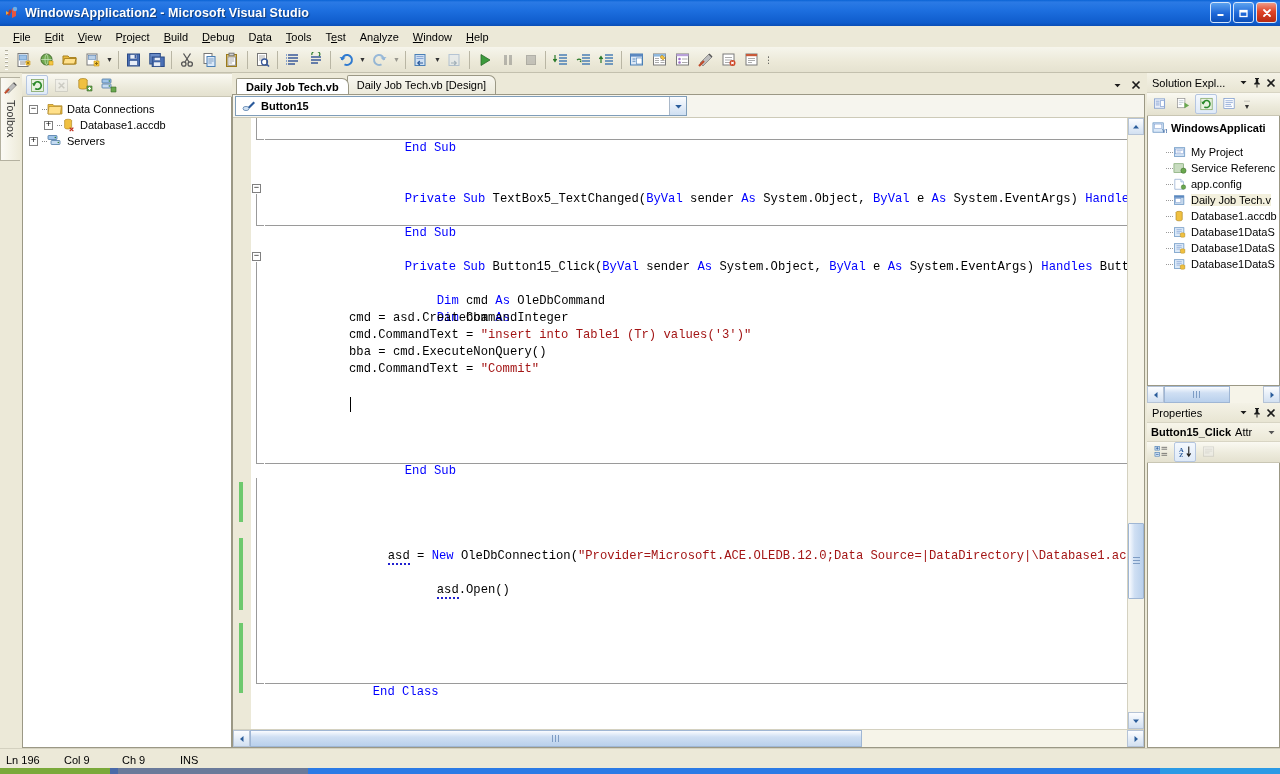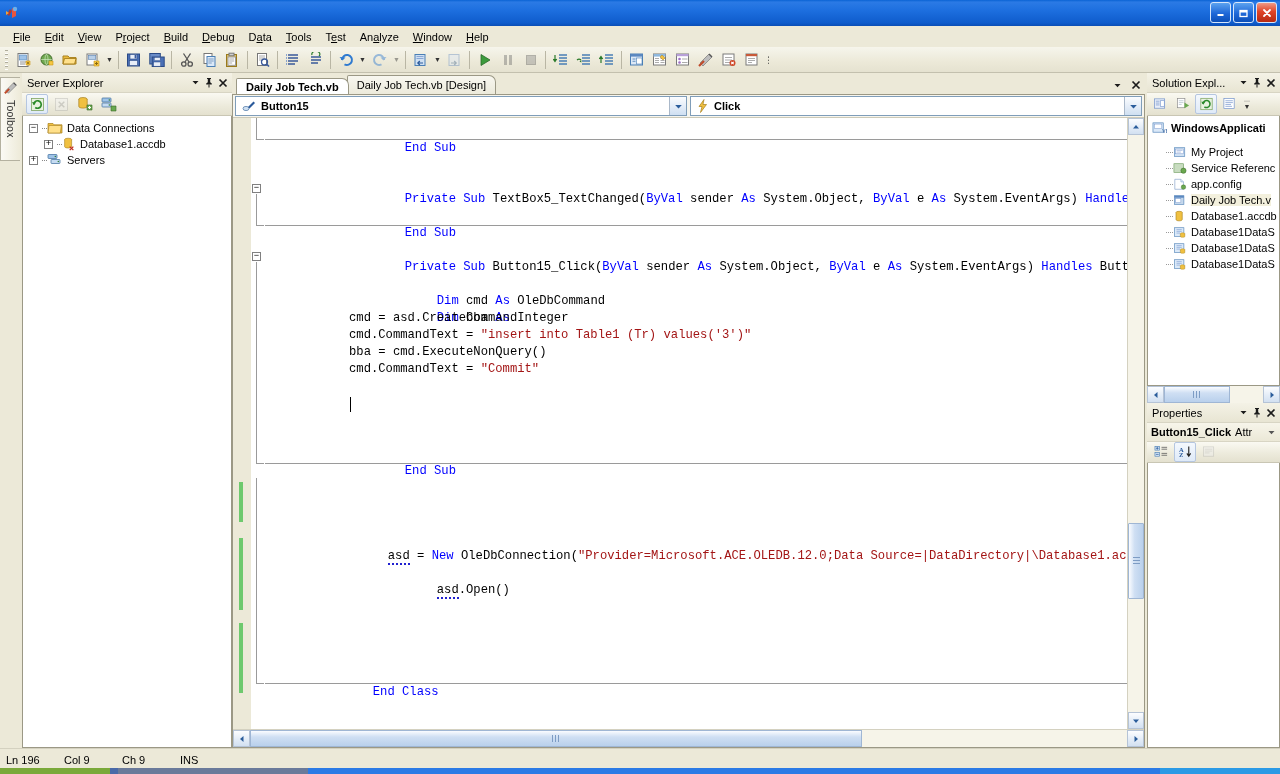--- a/index.html
+++ b/index.html
@@ -301,20 +301,21 @@
 
 <div class="titlebar">
   <span class="vs-logo">
     <svg width="16" height="16" viewBox="0 0 16 16">
       <path d="M3 9 L6 4 L8 6 L5 11 Z" fill="#b23a2e"></path>
       <path d="M8 3 L12 6 L12 11 L8 13 Z" fill="#e8543f"></path>
       <path d="M2 6 L5 8 L2 10 Z" fill="#f2a23a"></path>
       <circle cx="11" cy="4" r="2.2" fill="#6fb0e8"></circle>
     </svg>
   </span>
+  <span class="title-text">WindowsApplication2 - Microsoft Visual Studio</span>
   <div class="win-buttons">
     <div class="win-btn">
       <svg width="9" height="9" viewBox="0 0 9 9">
           <rect x="1.5" y="6" width="6" height="2" fill="#fff"></rect>
         </svg>
     </div>
     <div class="win-btn">
       <svg width="10" height="10" viewBox="0 0 10 10">
         <rect x="1" y="2.5" width="7" height="6" fill="none" stroke="#fff" stroke-width="1.3"></rect>
         <rect x="1" y="2.5" width="7" height="2" fill="#fff"></rect>
@@ -576,39 +577,20 @@
           <path d="M2 11 L11 2 L14 5 L5 14 Z" fill="#bdbdbd" stroke="#777" stroke-width=".7"></path>
           <path d="M11 2 L14 5" stroke="#555" stroke-width="1.4"></path>
           <path d="M1 14 L6 9" stroke="#c04a2a" stroke-width="2.2"></path>
         </svg>
       </span>
       <span class="vtext">Toolbox</span>
     </div>
   </div>
 
   <div class="panel se-panel">
-    <div class="panel-head">
-      <span class="panel-title">Server Explorer</span>
-      <span class="hdr-btn">
-        <svg width="9" height="9" viewBox="0 0 9 9">
-            <path d="M1.5 3 L4.5 6.3 L7.5 3" fill="#1b1b1b"></path>
-          </svg>
-      </span>
-      <span class="hdr-btn">
-        <svg width="10" height="11" viewBox="0 0 10 11">
-          <path d="M3 1h4v1h-.8v3.2l1.6 1.3v1H2.2v-1l1.6-1.3V2H3z" fill="#1b1b1b"></path>
-          <path d="M5 7.5v3" stroke="#1b1b1b" stroke-width="1"></path>
-        </svg>
-      </span>
-      <span class="hdr-btn">
-        <svg width="10" height="10" viewBox="0 0 10 10">
-            <path d="M1.5 1.5 L8.5 8.5 M8.5 1.5 L1.5 8.5" stroke="#1b1b1b" stroke-width="1.7"></path>
-          </svg>
-      </span>
-    </div>
     <div class="panel-toolbar">
       <div class="pt-btn sel">
         <svg width="15" height="15" viewBox="0 0 16 16">
           <rect x="1.5" y="1.5" width="13" height="13" fill="#e8f2e0" stroke="#7aa05a" stroke-width=".8"></rect>
           <path d="M4 8 a4 4 0 1 1 1.6 3.2" stroke="#2a8a2a" stroke-width="1.8" fill="none"></path>
           <path d="M2 5.5 L4.3 8.8 L6.6 5.5Z" fill="#2a8a2a"></path>
         </svg>
       </div>
       <div class="pt-btn" style="opacity:.4">
         <svg width="15" height="15" viewBox="0 0 16 16">
@@ -708,33 +690,20 @@
               <path d="M6 7 L11.5 1.5 L13 3 L7.5 8.5 Z" fill="#2a5a9b"></path>
             </svg>
           </span>
           <span class="ctext">Button15</span>
           <span class="cdrop">
             <svg width="9" height="9" viewBox="0 0 9 9">
                 <path d="M1.2 3 L4.5 6.6 L7.8 3" fill="#2b5d9b"></path>
               </svg>
           </span>
         </div>
-        <div class="combo right">
-          <span class="cicon">
-            <svg width="12" height="14" viewBox="0 0 12 14">
-              <path d="M7 0.5 L2 7.5 L5 7.5 L3.5 13.5 L9.5 5.5 L6 5.5 Z" fill="#f0c040" stroke="#a8801c" stroke-width=".7"></path>
-            </svg>
-          </span>
-          <span class="ctext">Click</span>
-          <span class="cdrop">
-            <svg width="9" height="9" viewBox="0 0 9 9">
-                <path d="M1.2 3 L4.5 6.6 L7.8 3" fill="#2b5d9b"></path>
-              </svg>
-          </span>
-        </div>
       </div>
 
       <div class="editor-main">
         <div class="indicator-margin">
           <div class="changebar" style="top:364px;height:40px;"></div>
           <div class="changebar" style="top:420px;height:72px;"></div>
           <div class="changebar" style="top:505px;height:70px;"></div>
         </div>
 
         <div class="outline-margin">

